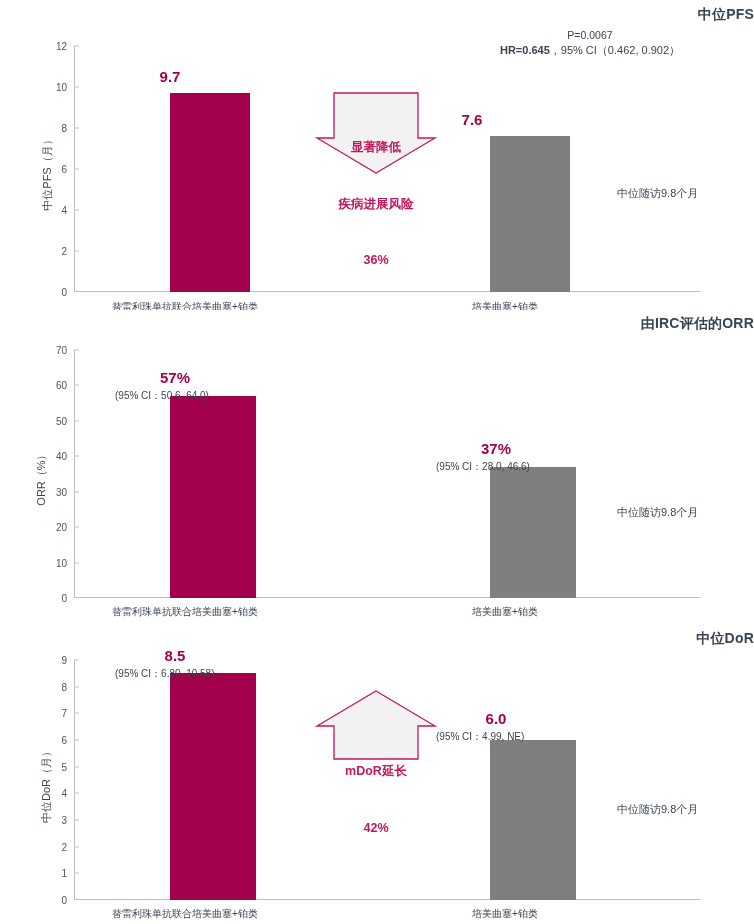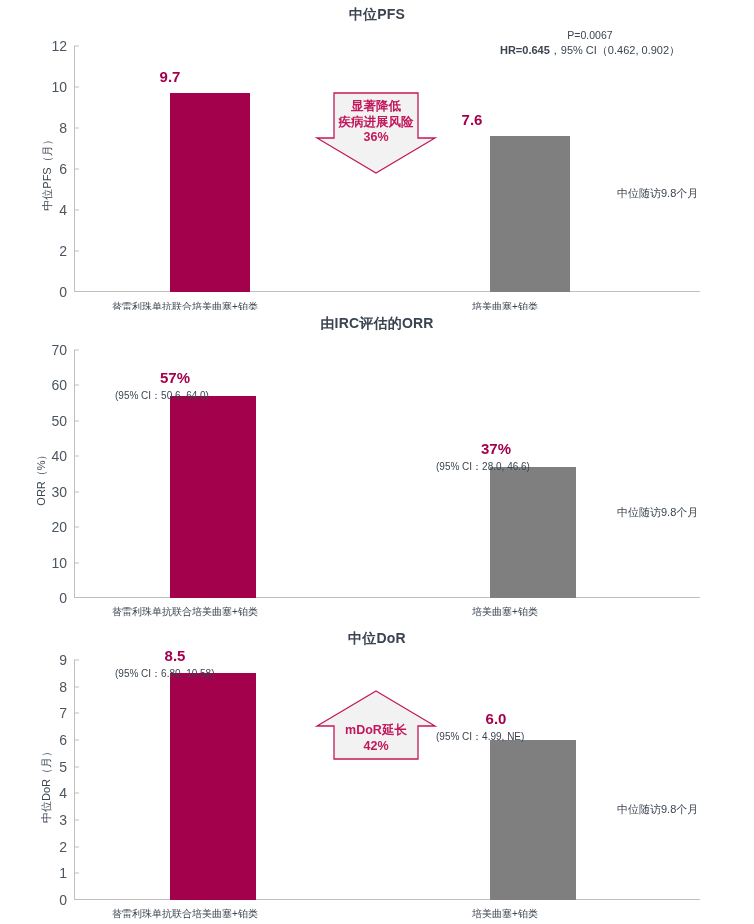--- a/index.html
+++ b/index.html
@@ -26,21 +26,21 @@
     background: #ffffff;
   }
   #panel-pfs { height: 310px; }
   #panel-orr { height: 312px; }
   #panel-dor { height: 302px; }
 
   .chart-title {
     position: absolute;
     left: 0;
     right: 0;
-    text-align: center;
+    text-align: right;
     font-weight: bold;
     font-size: 14px;
     color: #3a4450;
     letter-spacing: 0.2px;
   }
 
   
   .plot {
     position: absolute;
     box-sizing: border-box;
@@ -59,21 +59,21 @@
     top: 0;
     bottom: 0;
     width: 1px;
     background: #bfbfbf;
   }
   .tick {
     position: absolute;
     right: 100%;
     transform: translateY(-50%);
     white-space: nowrap;
-    font-size: 14px;
+    font-size: 10px;
     color: #4a5560;
     padding-right: 7px;
   }
   .tick-mark {
     position: absolute;
     left: 0;
     width: 5px;
     height: 1px;
     background: #bfbfbf;
     transform: translateY(-0.5px);
@@ -156,21 +156,21 @@
     position: absolute;
     left: 0;
     right: 0;
     text-align: center;
     font-weight: bold;
     color: #c2185b;
     line-height: 1.25;
     font-size: 12.5px;
     white-space: nowrap;
   }
-  .callout-text .line { display: block; }
+  .callout-text .line { display: block; margin-top: 41px; }
 </style>
 </head>
 <body>
 
 <div class="page">
 
   <div class="panel" id="panel-pfs">
 
     <div class="chart-title" style="top:6px;">中位PFS</div>
 

